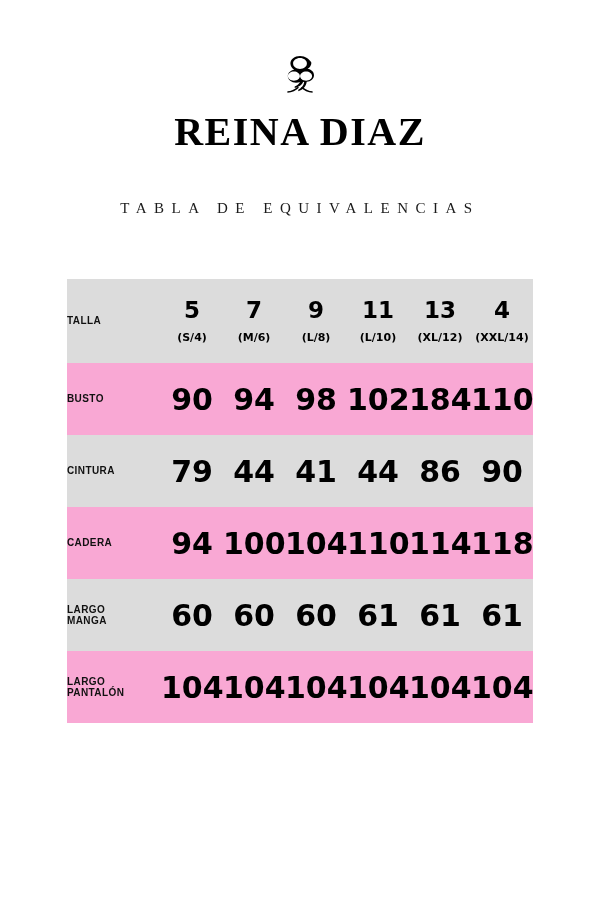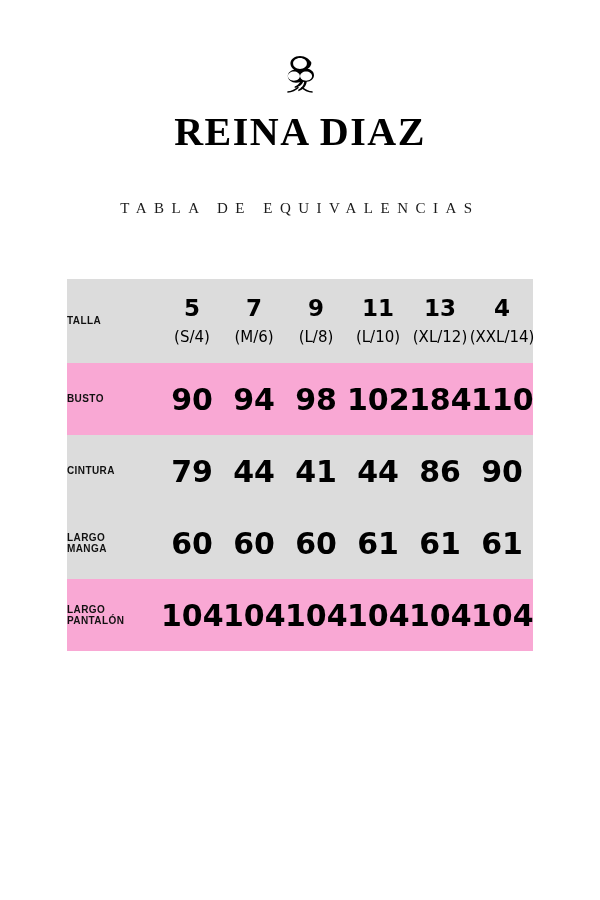--- a/index.html
+++ b/index.html
@@ -102,22 +102,22 @@
     align-items: center;
     justify-content: center;
     gap: 10px;
   }
   .head-size {
     font-size: 23px;
     font-weight: 700;
     line-height: 1;
   }
   .head-alt {
-    font-size: 15px;
-    font-weight: 400;
+    font-size: 11px;
+    font-weight: 700;
     line-height: 1;
     font-family: "DejaVu Sans", sans-serif;
   }
   tr.data-row td {
     height: 72px;
   }
   .label-two-line {
     display: block;
   }
 </style>
@@ -198,20 +198,31 @@
             <span class="label-two-line">CINTURA</span>
           </td>
           <td class="value-cell">79</td>
           <td class="value-cell">44</td>
           <td class="value-cell">41</td>
           <td class="value-cell">44</td>
           <td class="value-cell">86</td>
           <td class="value-cell">90</td>
         </tr>
 
+        <tr class="data-row row-plain">
+          <td class="label-cell">
+            <span class="label-two-line">CADERA</span>
+          </td>
+          <td class="value-cell">94</td>
+          <td class="value-cell">100</td>
+          <td class="value-cell">104</td>
+          <td class="value-cell">110</td>
+          <td class="value-cell">114</td>
+          <td class="value-cell">118</td>
+        </tr>
 
         <tr class="data-row row-shaded">
           <td class="label-cell">
             <span class="label-two-line">LARGO</span>
             <span class="label-two-line">MANGA</span>
           </td>
           <td class="value-cell">60</td>
           <td class="value-cell">60</td>
           <td class="value-cell">60</td>
           <td class="value-cell">61</td>

